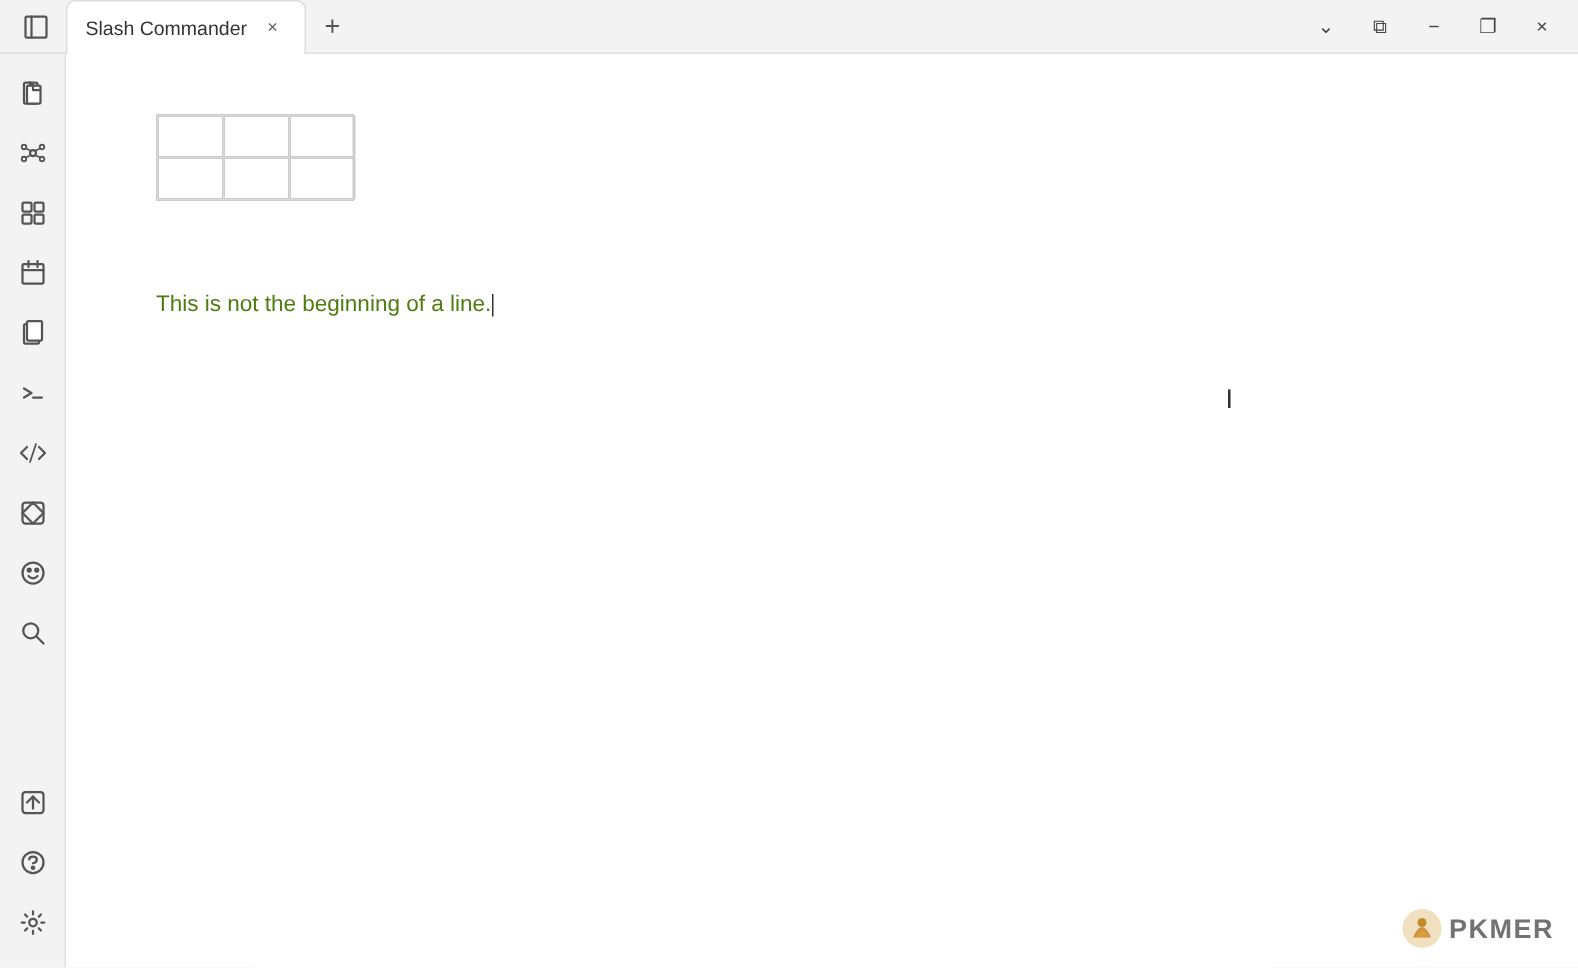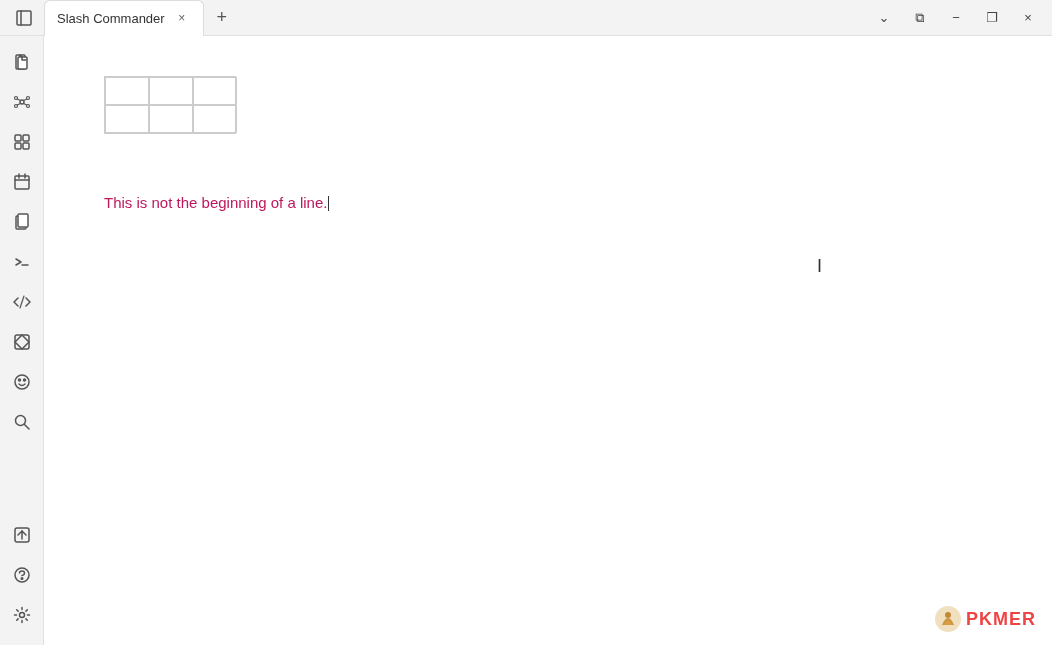--- a/index.html
+++ b/index.html
@@ -159,21 +159,21 @@
 
     .table-cell {
       border: 1px solid #ccc;
       width: 44px;
       height: 28px;
     }
 
     
     .content-text {
       font-size: 15px;
-      color: #be185d;
+      color: #4d7c0f;
       margin-top: 20px;
     }
 
     
     .text-cursor {
       display: inline-block;
       width: 1px;
       height: 1em;
       background: #333;
       margin-left: 1px;
@@ -206,21 +206,21 @@
     }
 
     .pkmer-icon {
       width: 28px;
       height: 28px;
     }
 
     .pkmer-text {
       font-size: 18px;
       font-weight: 600;
-      color: #ef4444;
+      color: #737373;
       letter-spacing: 1px;
     }
 
     
     .icon-svg {
       width: 18px;
       height: 18px;
       fill: none;
       stroke: #555;
       stroke-width: 1.5;

